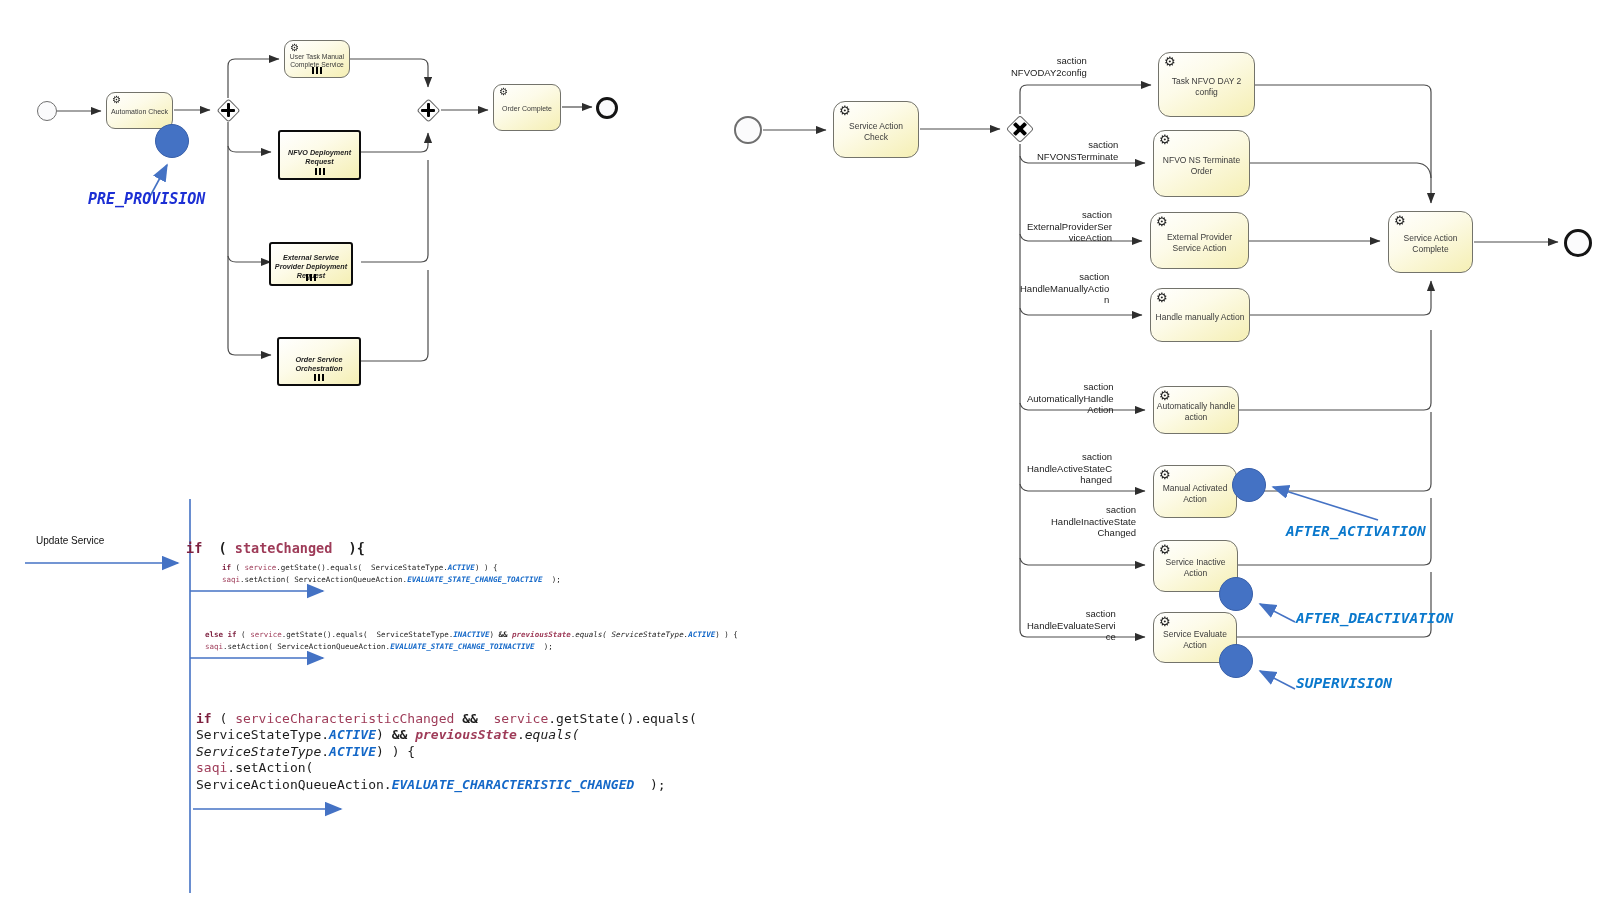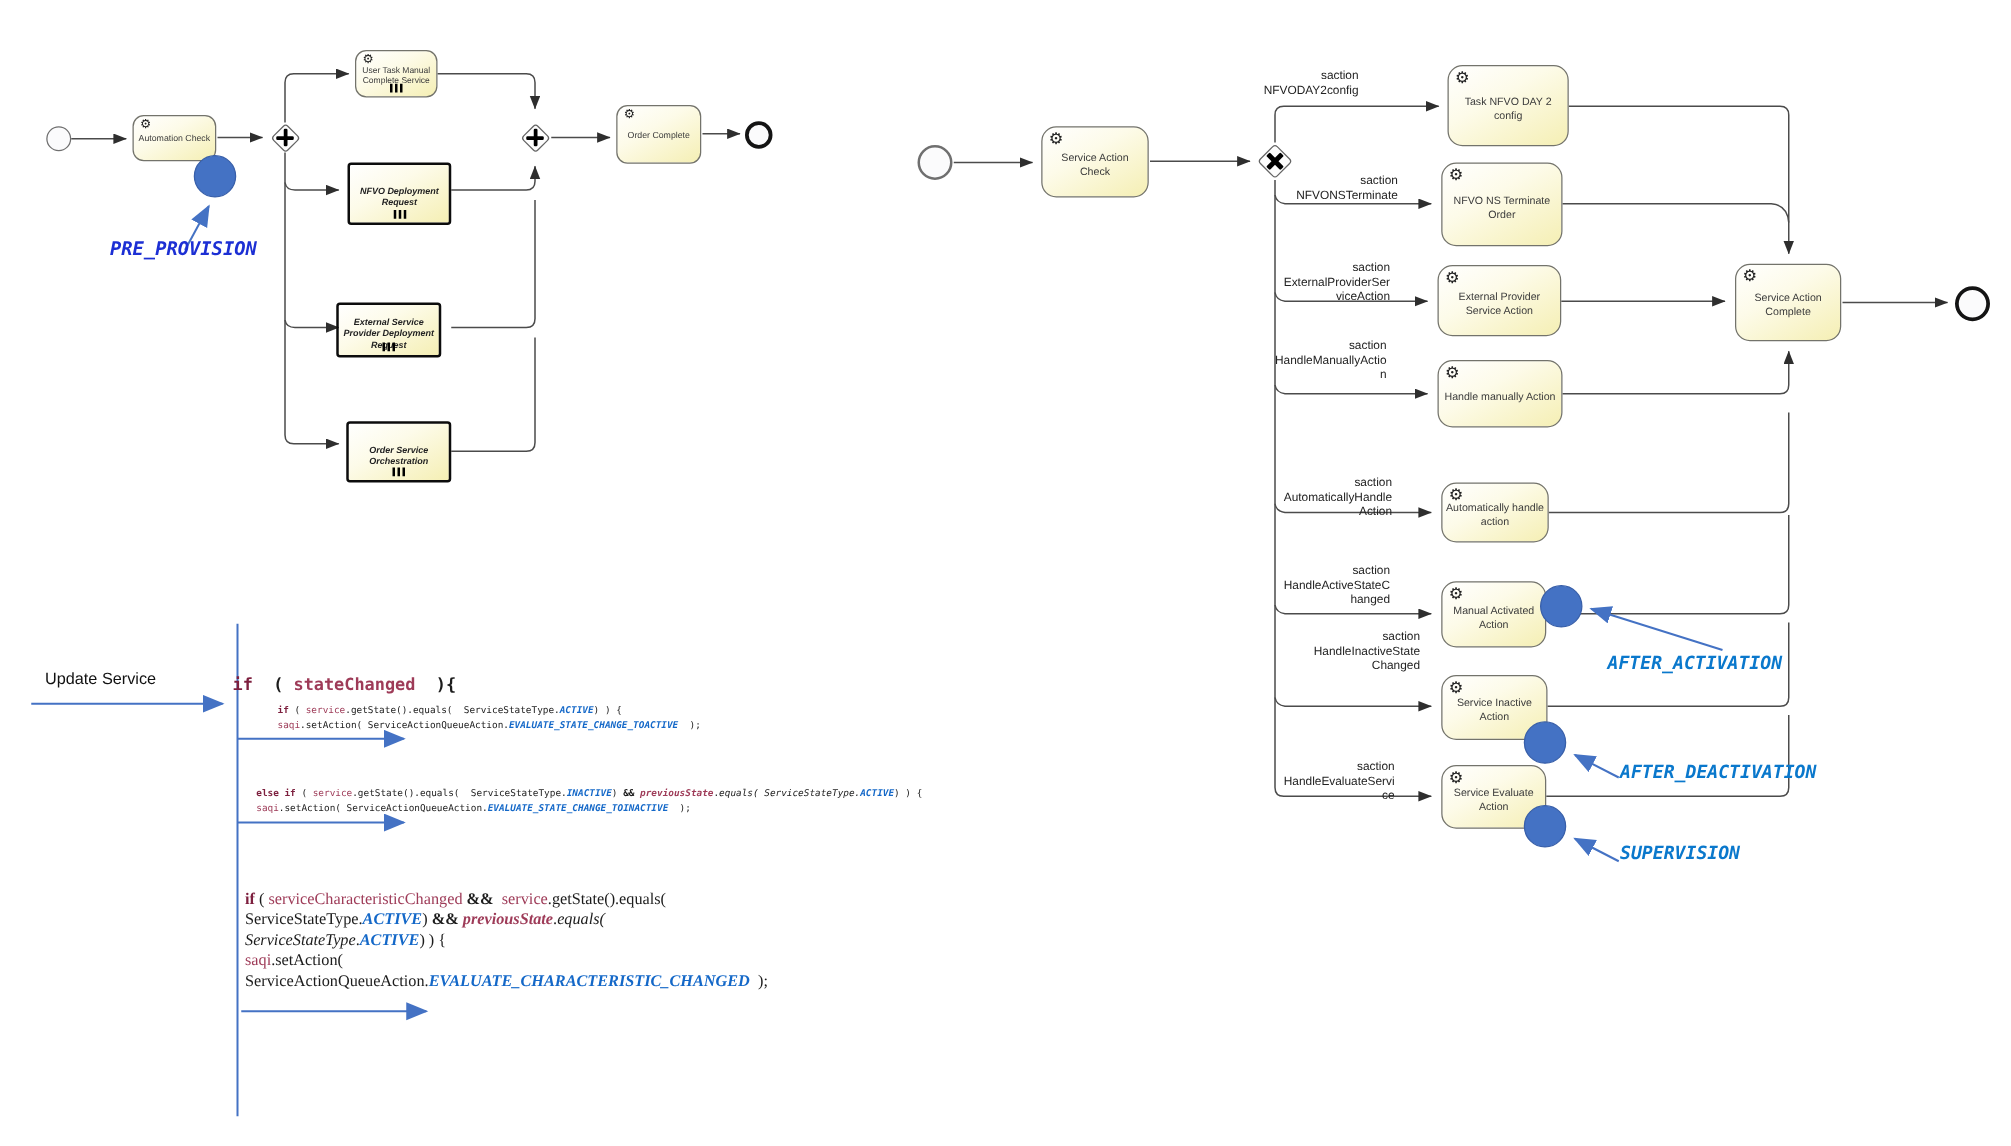--- a/index.html
+++ b/index.html
@@ -28,27 +28,27 @@
   .bh,.bv{position:absolute;background:#000;border-radius:1px;}
   .bluedot{position:absolute;z-index:4;border-radius:50%;background:#4472c4;border:1px solid #385fa9;box-sizing:border-box;}
   .anno{position:absolute;z-index:5;font-family:"DejaVu Sans Mono",monospace;
         font-weight:bold;font-style:italic;white-space:nowrap;}
   .anno.navy{color:#1c2fd4;font-size:15px;}
   .anno.azure{color:#0a78cc;font-size:14.5px;text-align:center;}
   .flowlbl{position:absolute;z-index:3;font-size:9.5px;line-height:11.5px;color:#222;
            white-space:pre-line;text-align:right;}
   .repo{position:absolute;z-index:3;background:#4472c4;border:2px solid #3a5ea9;box-sizing:border-box;
         color:#ffffff;text-align:center;font-size:19px;line-height:26px;padding-top:1px;}
-  .plain-label{position:absolute;z-index:3;color:#111;font-size:13px;}
+  .plain-label{position:absolute;z-index:3;color:#111;font-size:10px;}
   
   .codeblock{position:absolute;z-index:3;font-family:"DejaVu Sans Mono",monospace;white-space:pre;}
   #b1t{left:186px;top:540px;font-size:13.5px;font-weight:700;}
   #b1{left:205px;top:562px;font-size:7.5px;line-height:12px;margin-left:17px;}
   #b2{left:205px;top:629px;font-size:7.5px;line-height:12px;}
-  #b3{left:196px;top:711px;font-size:13px;line-height:16.4px;font-weight:500;font-family:Liberation Serif, serif;}
+  #b3{left:196px;top:711px;font-size:13px;line-height:16.4px;font-weight:500;}
   .k{color:#7d1f3e;font-weight:bold;}
   .v{color:#9e3b58;}
   .p{color:#1c1c1c;}
   .b{color:#1468c8;font-style:italic;font-weight:bold;}
   .vi{color:#9e3b58;font-style:italic;font-weight:bold;}
   .pi{color:#1c1c1c;font-style:italic;}
   .pb{color:#1c1c1c;font-weight:bold;}
 </style>
 </head>
 <body>

